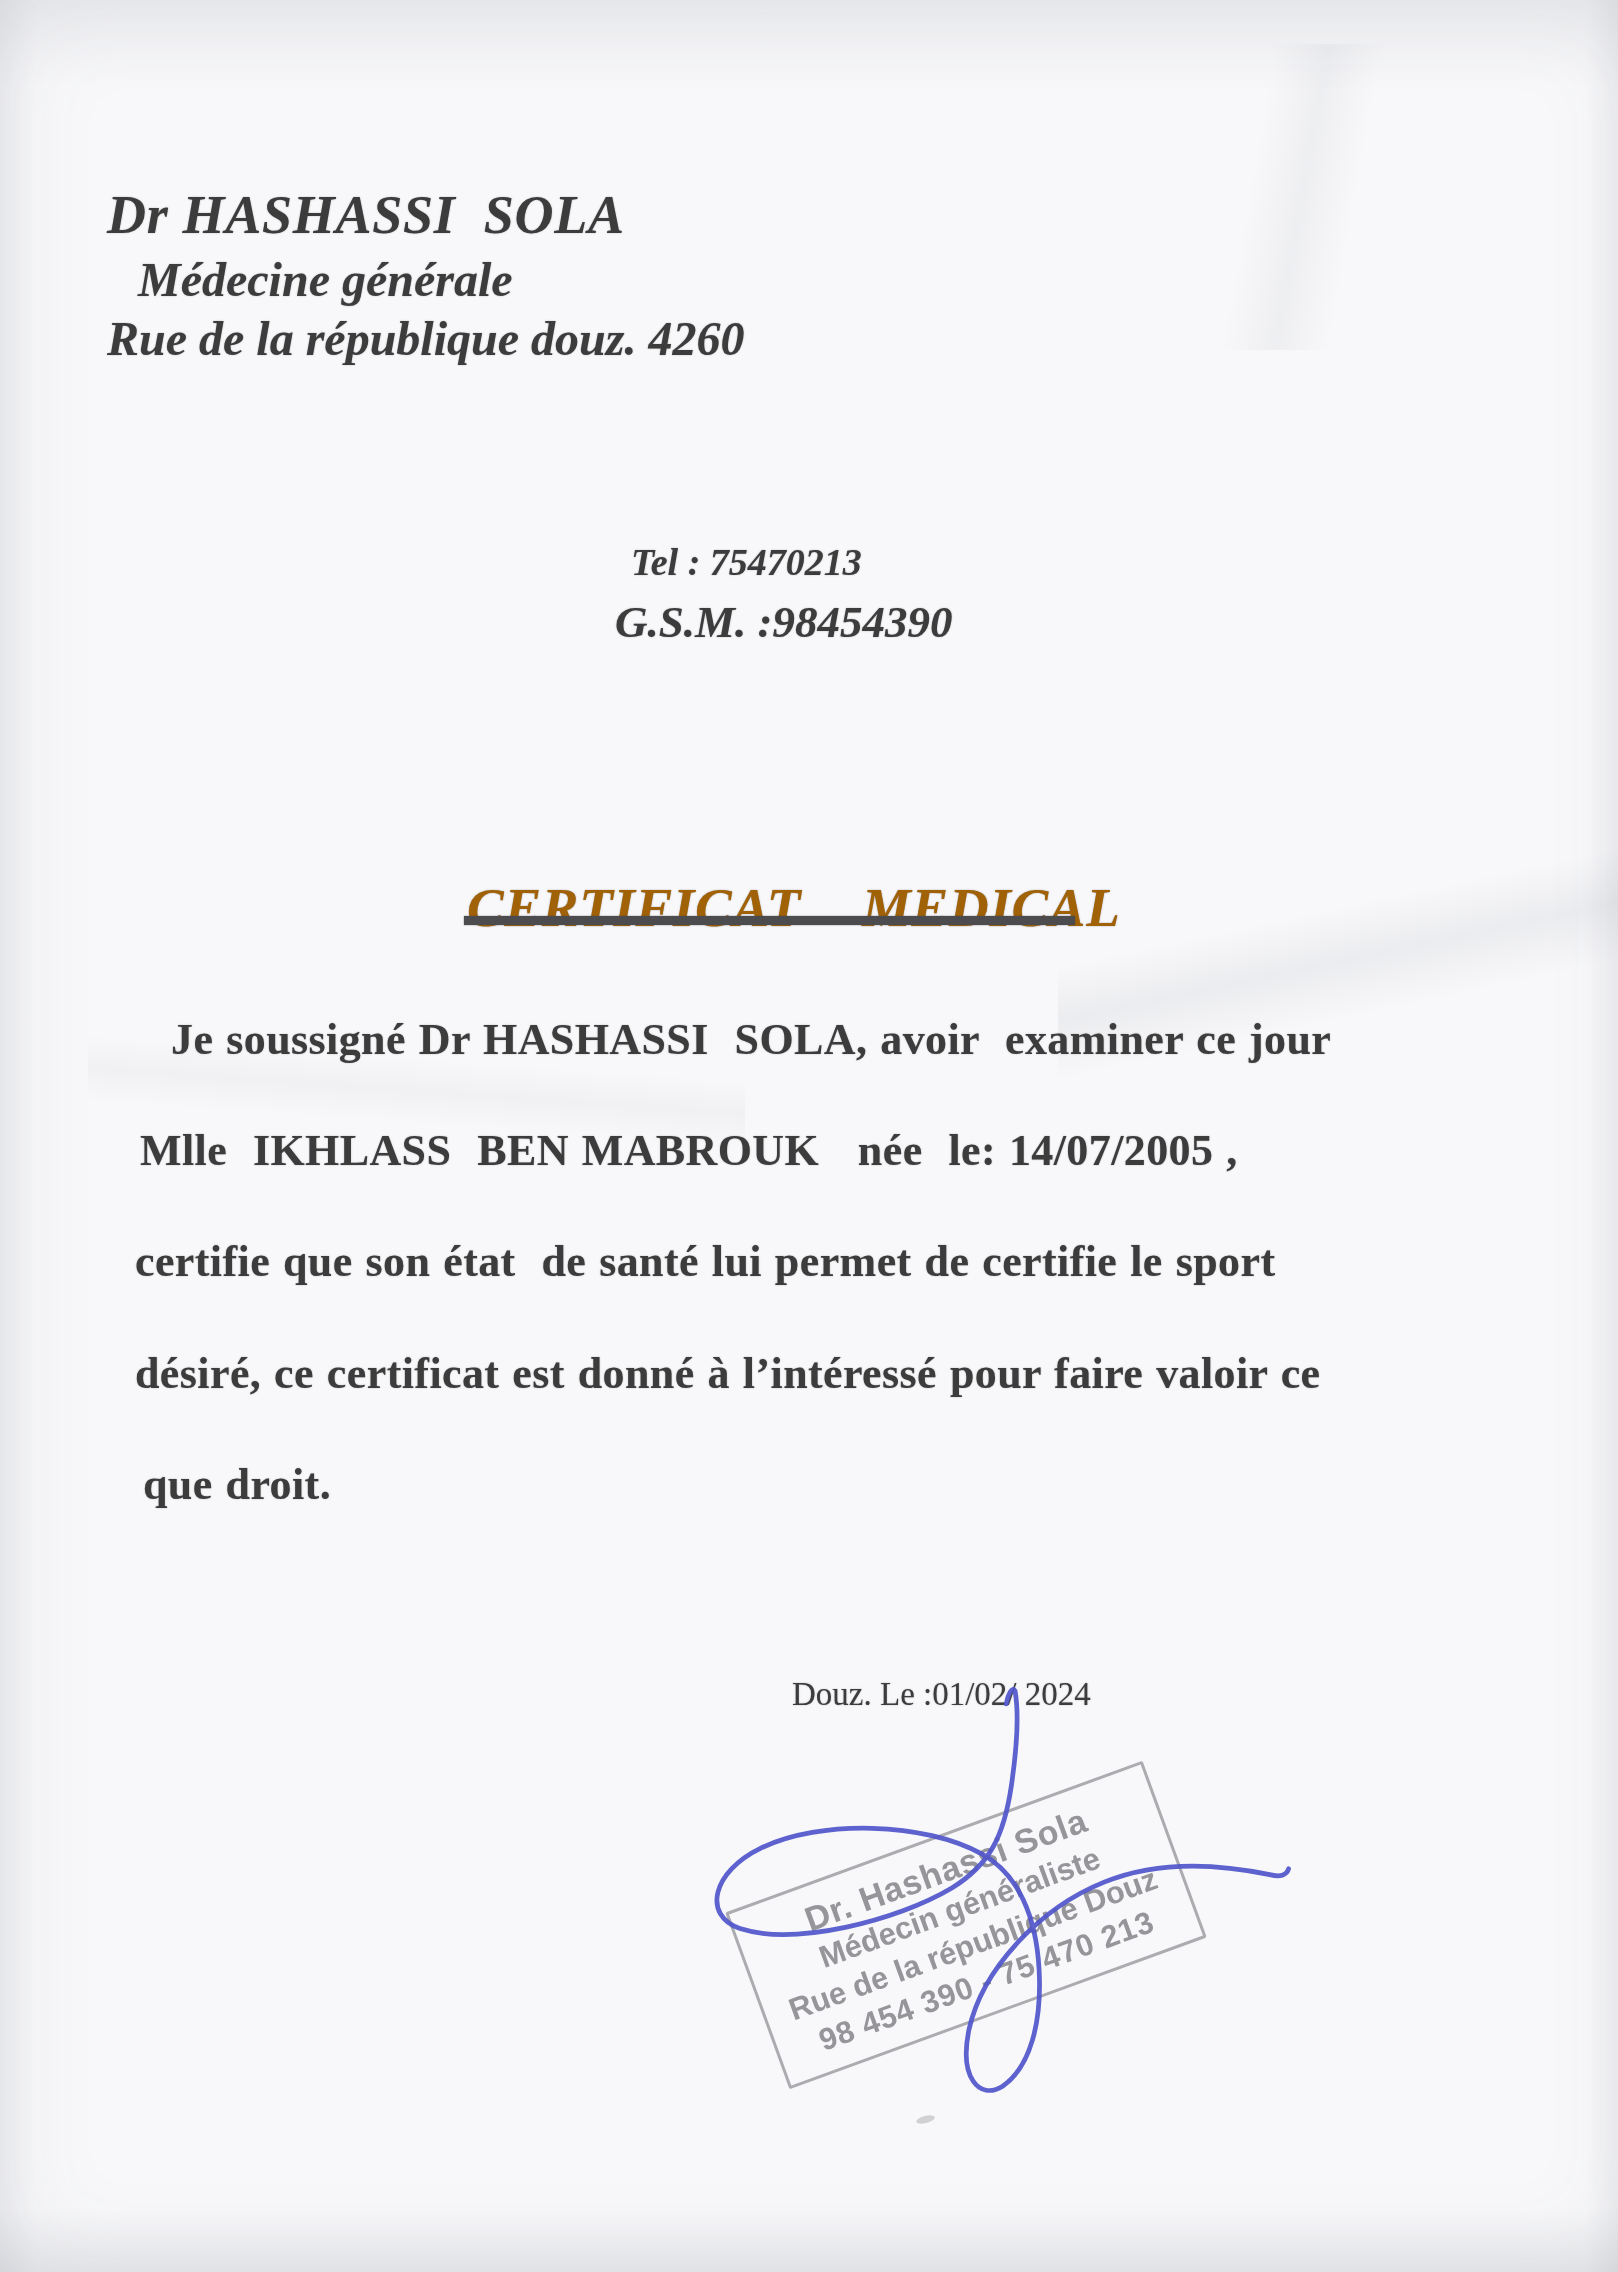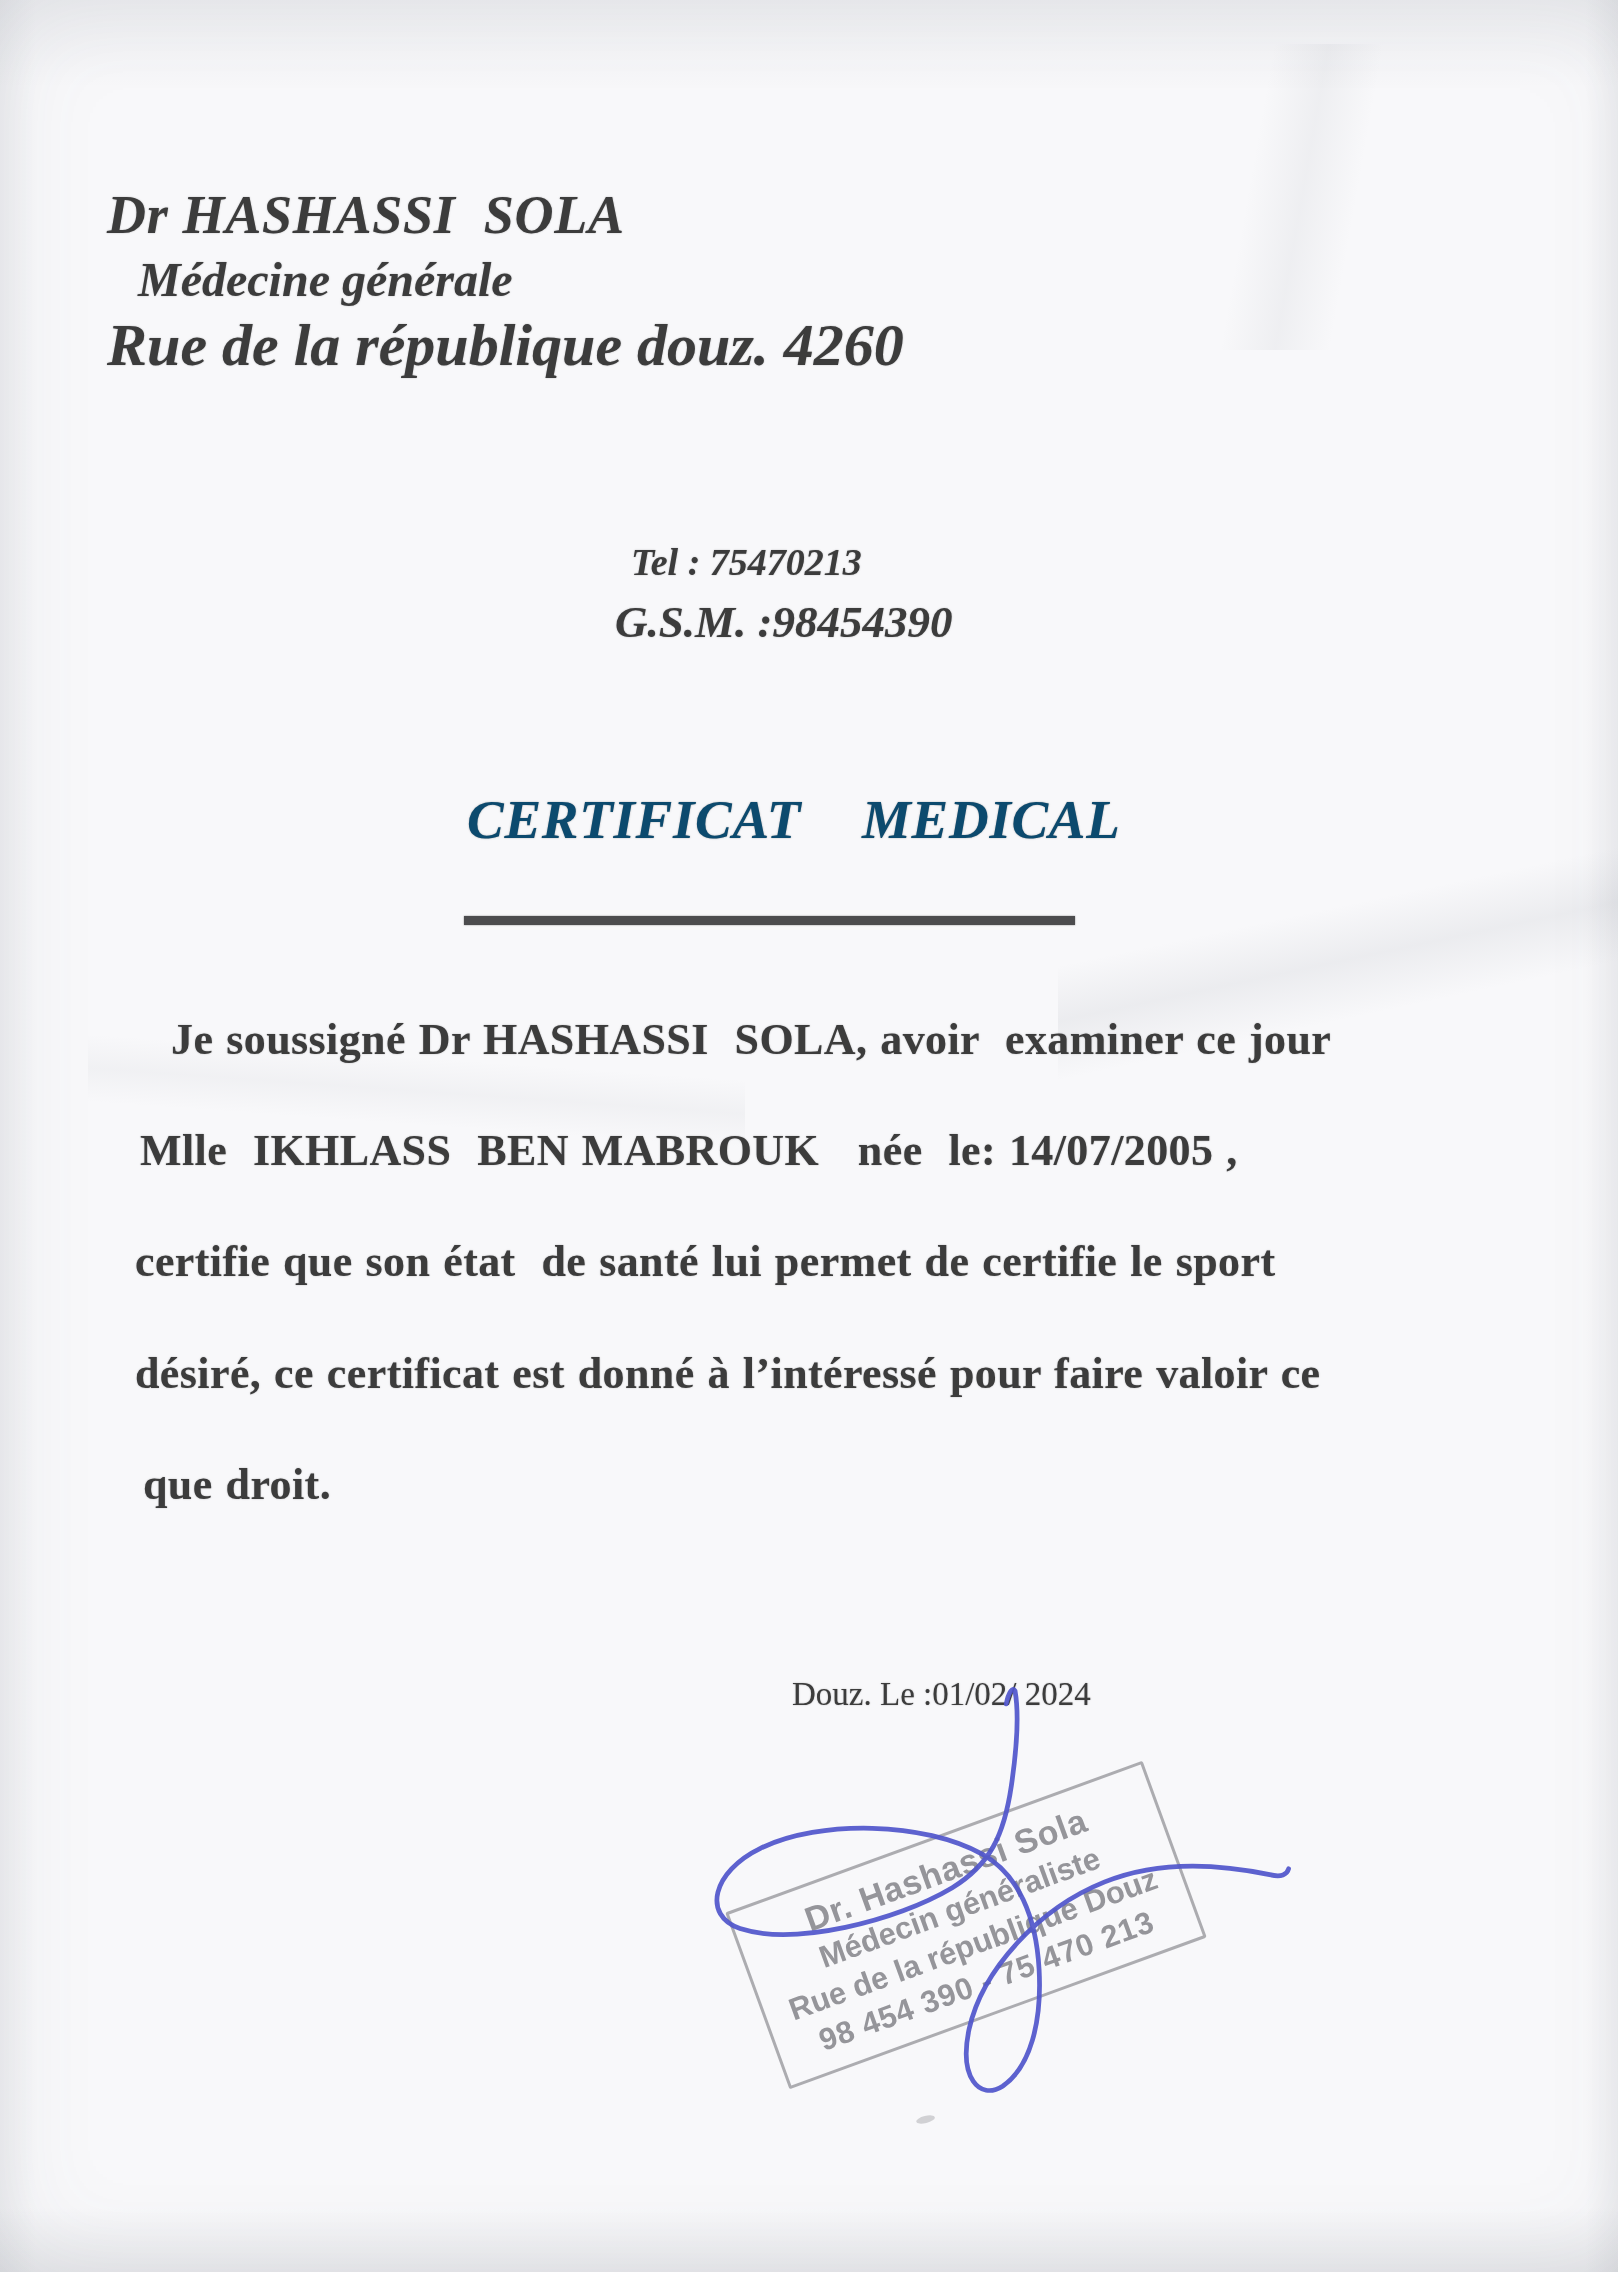--- a/index.html
+++ b/index.html
@@ -33,29 +33,29 @@
     background: linear-gradient(0deg, rgba(120,125,135,0.13), rgba(120,125,135,0)); }
   .smudge { position: absolute; left: 916px; top: 2116px; width: 19px; height: 6.6px;
     background: rgba(120,120,125,0.30); border-radius: 50%; transform: rotate(-14deg); }
 
   
   .ink { color: #3c3c3c; text-shadow: 0 0 1.5px rgba(70,70,70,0.45); }
 
   .letterhead { position: absolute; left: 107px; top: 184px; }
   .lh1 { font-size: 54px; font-weight: bold; font-style: italic; letter-spacing: 0.7px; }
   .lh2 { font-size: 48px; font-weight: bold; font-style: italic; margin: 5.8px 0 0 31px; }
-  .lh3 { font-size: 60px; font-weight: bold; font-style: italic; margin-top: 4.4px; }
+  .lh3 { font-size: 48px; font-weight: bold; font-style: italic; margin-top: 4.4px; }
 
   .contact { position: absolute; left: 615px; top: 540px; }
   .tel { font-size: 38px; font-weight: bold; font-style: italic; margin-left: 16px; }
   .gsm { font-size: 45px; font-weight: bold; font-style: italic; margin-top: 11.7px; }
 
-  .title { position: absolute; left: 467px; top: 788px; margin: 0;
+  .title { position: absolute; left: 467px; top: 876px; margin: 0;
     font-size: 55px; font-weight: bold; font-style: italic; letter-spacing: 0.7px;
-    word-spacing: 16px; color: #0c4a6e; text-shadow: 0 0 1.5px rgba(60,60,60,0.5); }
+    word-spacing: 16px; color: #a16207; text-shadow: 0 0 1.5px rgba(60,60,60,0.5); }
   .title-underline { position: absolute; left: 464px; top: 916px; width: 611px; height: 8.8px;
     background: #4c4c4e; box-shadow: 0 0 1.5px rgba(60,60,60,0.6); }
 
   .bodyline { position: absolute; font-size: 44px; font-weight: bold;
     letter-spacing: 0.4px; word-spacing: 1.5px; }
   .bl1 { left: 171px; top: 1014px; }
   .bl2 { left: 140px; top: 1125px; }
   .bl3 { left: 135px; top: 1236px; }
   .bl4 { left: 135px; top: 1348px; }
   .bl5 { left: 143px; top: 1459px; }

